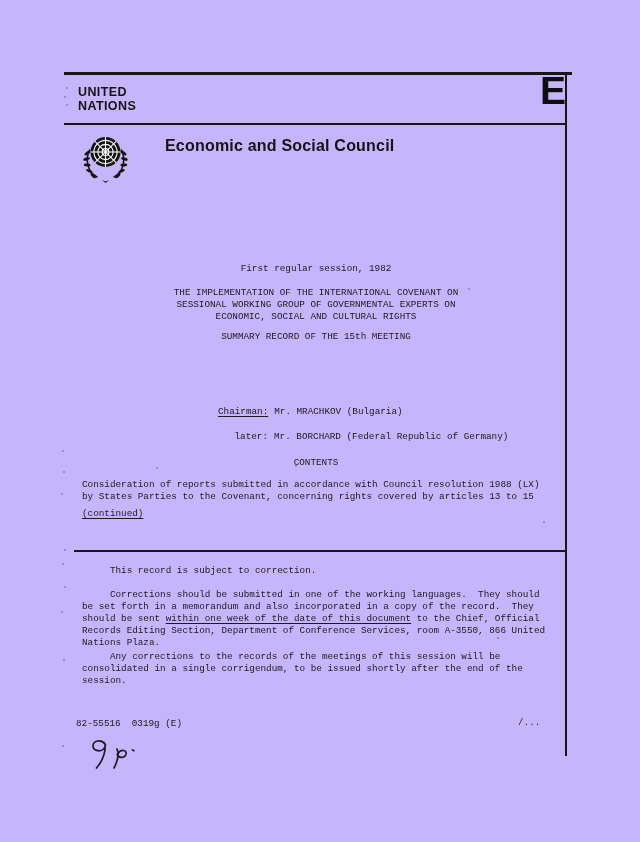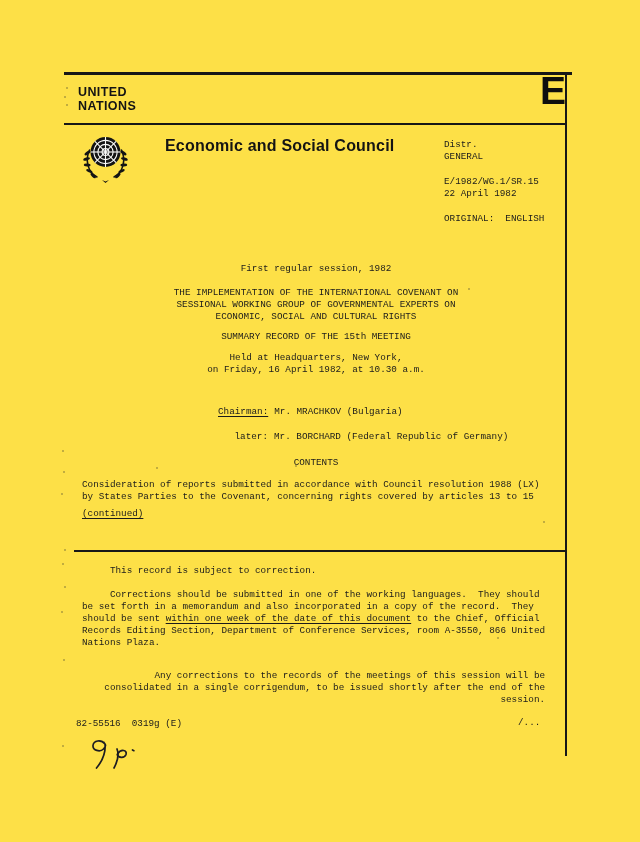--- a/index.html
+++ b/index.html
@@ -1,18 +1,18 @@
 <!DOCTYPE html>
 <html><head>
 <meta charset="utf-8">
 <style>
   html,body { margin:0; padding:0; background:#ffffff; }
   .page {
     position:relative; width:640px; height:842px;
-    background:#fde047; overflow:hidden;
+    background:#c4b5fd; overflow:hidden;
     font-family:"Liberation Mono","DejaVu Sans Mono",monospace;
     color:#1b1b1b;
   }
   .abs { position:absolute; }
   .rule { position:absolute; background:#171717; }
   .mono { font-family:"Liberation Mono","DejaVu Sans Mono",monospace;
           font-size:9.3px; line-height:12px; color:#1b1b1b; white-space:pre; }
   .cline { position:absolute; left:66px; width:500px; text-align:center; }
   .u { text-decoration:underline; text-underline-offset:1.5px; }
   .sans { font-family:"Liberation Sans","DejaVu Sans",sans-serif; }
@@ -35,21 +35,21 @@
 
   .chair { left:218px; top:406px; }
   .chair-row { display:flex; }
   .chair-row + .chair-row { margin-top:13px; }
   .chair-label { min-width:50px; text-align:right; }
   .chair-name { margin-left:6px; }
 
   .contents-para { left:82px; top:479px; }
   .footnote { left:82px; top:565px; }
   .footnote .para { margin-top:12px; }
-  .footnote .para2 { margin-top:21px;text-align:right; }
+  .footnote .para2 { margin-top:2px; }
 
   .job-number { left:76px; top:718px; }
   .continuation { left:518px; top:717px; }
   .hand { position:absolute; left:84px; top:736px; width:66px; height:48px; }
 
   .speck { position:absolute; width:2px; height:2px; border-radius:50%;
            background:rgba(45,45,45,0.38); }
 </style>
 </head>
 <body>
@@ -93,42 +93,31 @@
       <ellipse cx="42.4" cy="29" rx="3.4" ry="1.5" transform="rotate(15 42.4 29)"></ellipse>
       <ellipse cx="41.8" cy="35" rx="3.4" ry="1.5" transform="rotate(-5 41.8 35)"></ellipse>
       <ellipse cx="39.6" cy="41" rx="3.4" ry="1.5" transform="rotate(-25 39.6 41)"></ellipse>
       <ellipse cx="35.8" cy="45.6" rx="3.4" ry="1.5" transform="rotate(-45 35.8 45.6)"></ellipse>
       <path d="M20,50 L23.5,53 L27,50 L23.5,51.5 Z"></path>
     </g>
   </svg>
 
   <div class="abs council-title sans">Economic and Social Council</div>
 
-  <div class="abs distr">
-    <div class="mono">Distr.</div>
-    <div class="mono">GENERAL</div>
-    <div class="mono gap">E/1982/WG.1/SR.15</div>
-    <div class="mono">22 April 1982</div>
-    <div class="mono gap">ORIGINAL:  ENGLISH</div>
-  </div>
 
   <div class="cline mono" style="top:263px">First regular session, 1982</div>
 
   <div class="cline" style="top:287px">
     <div class="mono">THE IMPLEMENTATION OF THE INTERNATIONAL COVENANT ON</div>
     <div class="mono">SESSIONAL WORKING GROUP OF GOVERNMENTAL EXPERTS ON</div>
     <div class="mono">ECONOMIC, SOCIAL AND CULTURAL RIGHTS</div>
   </div>
 
   <div class="cline mono" style="top:331px">SUMMARY RECORD OF THE 15th MEETING</div>
 
-  <div class="cline" style="top:352px">
-    <div class="mono">Held at Headquarters, New York,</div>
-    <div class="mono">on Friday, 16 April 1982, at 10.30 a.m.</div>
-  </div>
 
   <div class="abs chair">
     <div class="chair-row">
       <span class="mono chair-label u">Chairman:</span>
       <span class="mono chair-name">Mr. MRACHKOV (Bulgaria)</span>
     </div>
     <div class="chair-row">
       <span class="mono chair-label">later:</span>
       <span class="mono chair-name">Mr. BORCHARD (Federal Republic of Germany)</span>
     </div>

